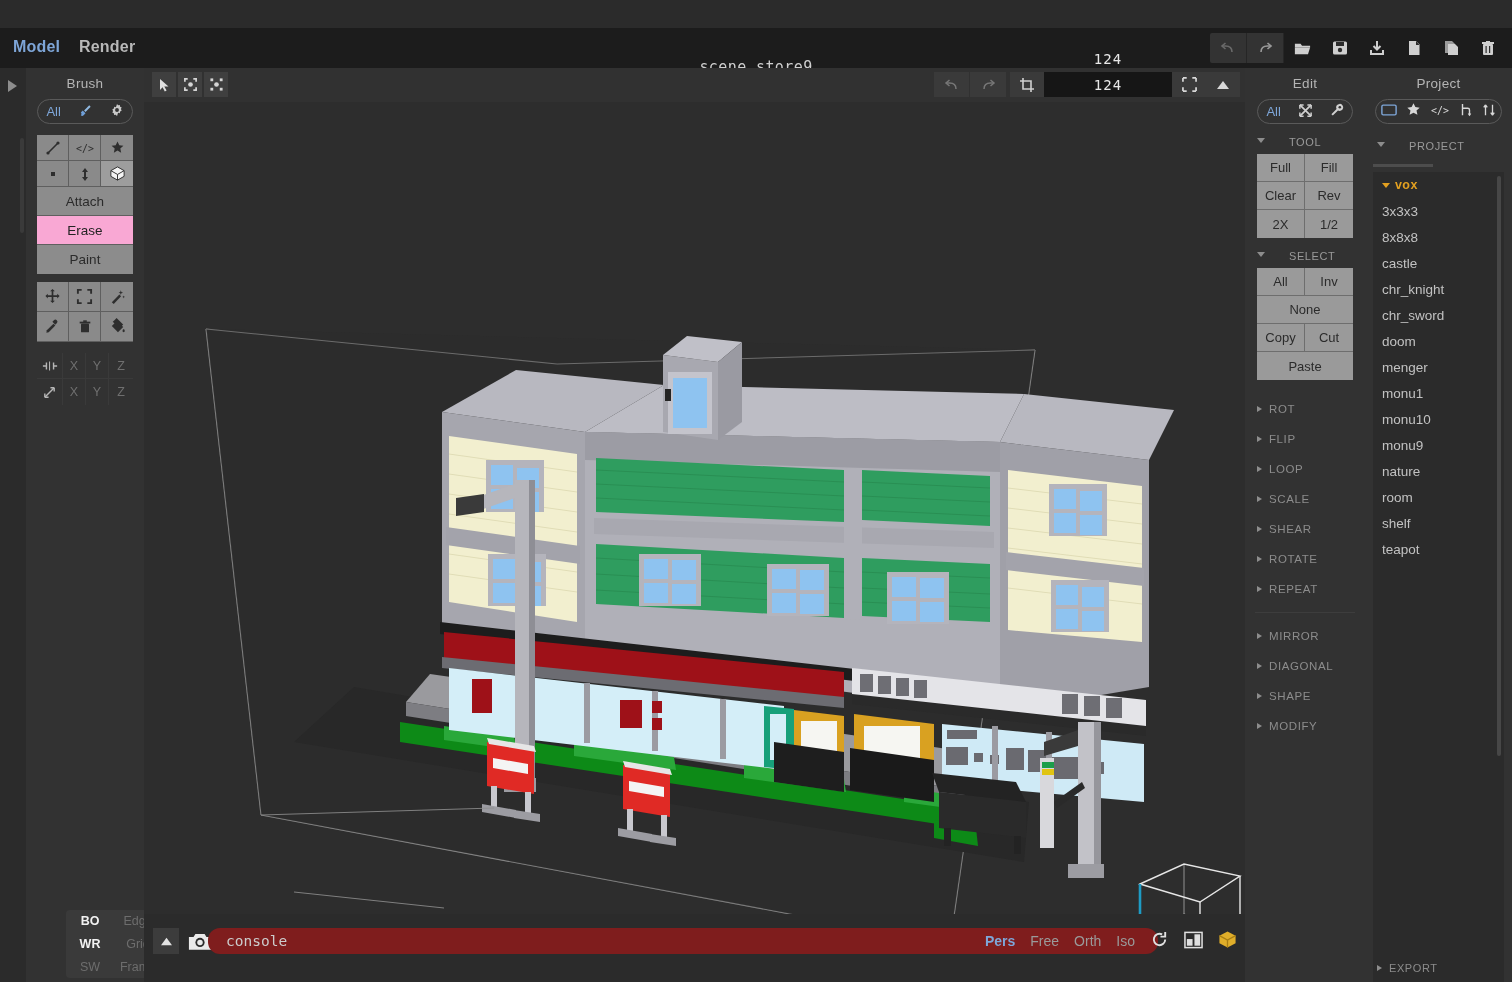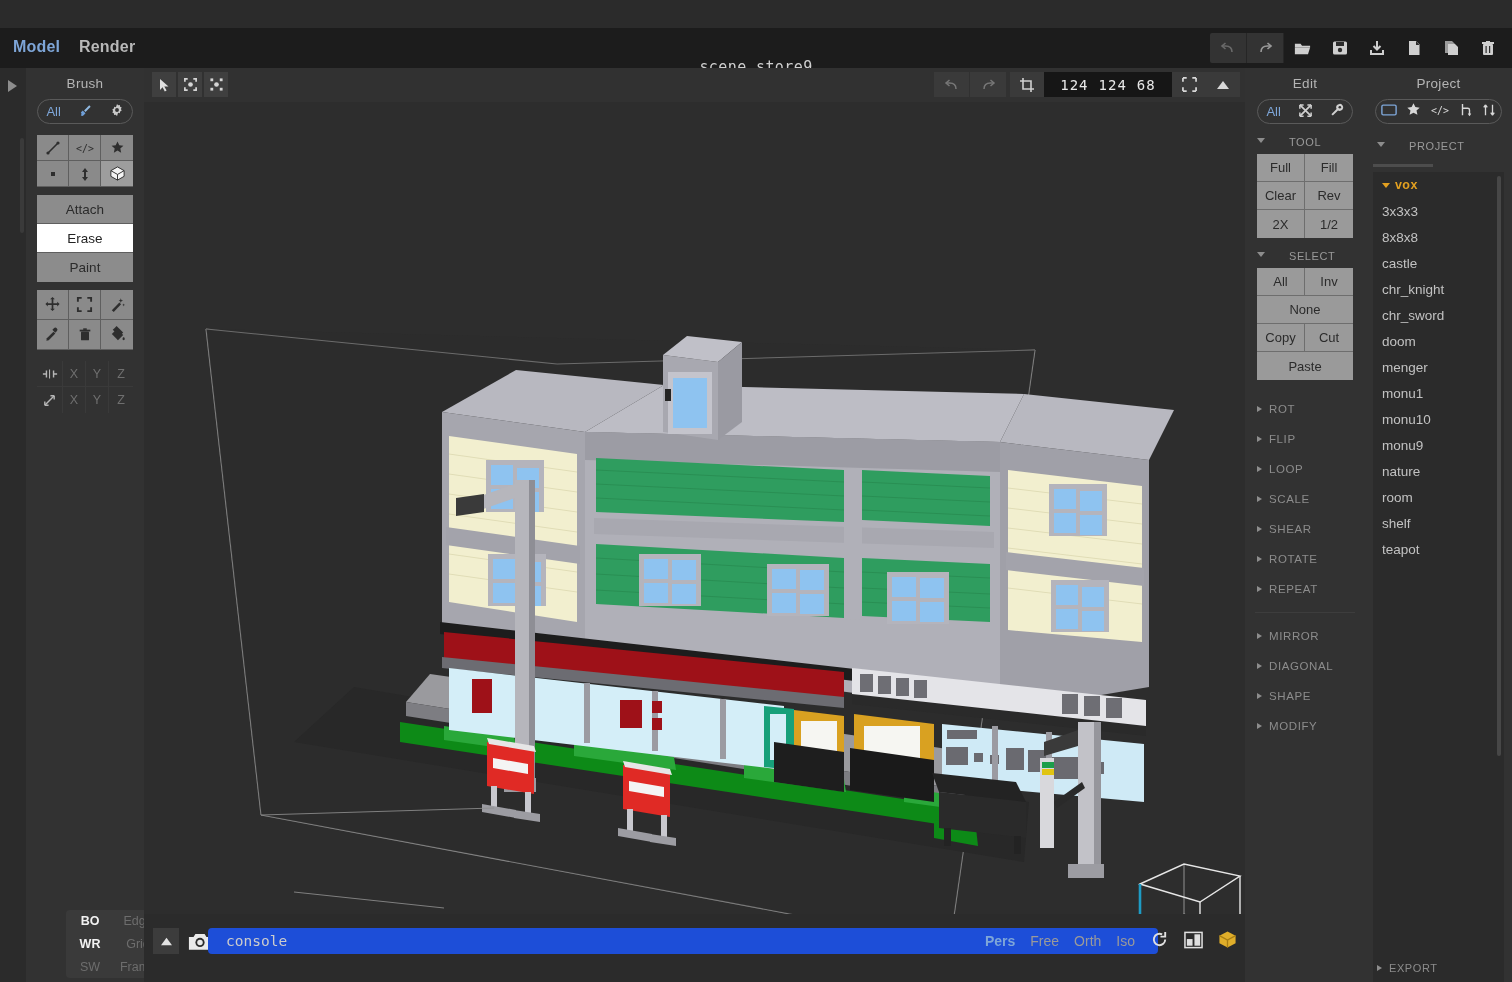--- a/index.html
+++ b/index.html
@@ -75,26 +75,26 @@
     display:grid; grid-template-columns:repeat(3,32px); grid-template-rows:26px 26px;
     gap:0;
   }
   .gcell{
     background:#8a8a8a; display:flex; align-items:center; justify-content:center;
     border-right:1px solid #5f5f5f; border-bottom:1px solid #5f5f5f;
     color:#2e2e2e;
   }
   .gcell.last-col{ border-right:none; }
   .gcell.sel{ background:#9d9d9d; }
-  #mode-list{ margin:8px auto 0; width:96px; }
+  #mode-list{ margin:0 auto 0; width:96px; }
   .mode{
     height:29px; background:#8c8c8c; color:#2b2b2b; font-size:13.5px;
     display:flex; align-items:center; justify-content:center; border-bottom:1px solid #5f5f5f;
   }
-  .mode.active{ background:#ffffff; color:#232323; }
+  .mode.active{ background:#f9a8d4; color:#232323; }
   .mode:last-child{ border-bottom:none; }
   #tool-grid{
     margin:8px auto 0; width:96px;
     display:grid; grid-template-columns:repeat(3,32px); grid-template-rows:30px 30px;
   }
   #axis-grid{
     margin:11px auto 0; width:96px;
     display:grid; grid-template-columns:26px 23px 23px 24px; grid-template-rows:26px 26px;
   }
   .acell{
@@ -126,20 +126,21 @@
     position:absolute; left:0; top:0; width:1101px; height:34px; background:#313131;
   }
   .vt-btn{
     position:absolute; top:4px; width:24px; height:25px; background:#3f3f3f;
     display:flex;align-items:center;justify-content:center; color:#d5d5d5;
   }
   #vt1{ left:8px; } #vt2{ left:34px; } #vt3{ left:60px; }
   .vt-r{
     position:absolute; top:4px; height:25px; display:flex; align-items:center; justify-content:center;
     color:#9a9a9a;
+    flex-direction:column;
   }
   #vt-undo{ left:790px; width:36px; background:#3a3a3a; border-right:1px solid #313131;}
   #vt-redo{ left:826px; width:36px; background:#3a3a3a; }
   #vt-crop{ left:866px; width:34px; background:#3a3a3a; color:#d0d0d0;}
   #vt-dim{
     left:900px; width:128px; background:#161616; color:#e8e8e8;
     font-family:"DejaVu Sans Mono","Liberation Mono",monospace; font-size:14px;
     letter-spacing:1px; gap:10px;
   }
   #vt-fit{ left:1028px; width:34px; background:#3a3a3a; color:#d8d8d8;}
@@ -154,21 +155,21 @@
   #cb-up{
     position:absolute; left:9px; top:14px; width:26px; height:26px; background:#3c3c3c;
     display:flex;align-items:center;justify-content:center;
   }
   #cb-cam{
     position:absolute; left:41px; top:14px; width:30px; height:26px;
     display:flex;align-items:center;justify-content:center; color:#e8e8e8;
   }
   #console-input{
     position:absolute; left:64px; top:14px; width:950px; height:26px;
-    background:#1d4ed8; border-radius:4px; display:flex; align-items:center;
+    background:#7f1d1d; border-radius:12px; display:flex; align-items:center;
   }
   #console-text{
     margin-left:18px; font-family:"DejaVu Sans Mono","Liberation Mono",monospace;
     font-size:14.5px; color:#cccccc;
   }
   #view-modes{
     position:absolute; right:8px; top:14px; height:26px; display:flex; align-items:center; gap:15px;
     font-size:14px;
   }
   #view-modes .vm{ color:#9a9a9a; }

